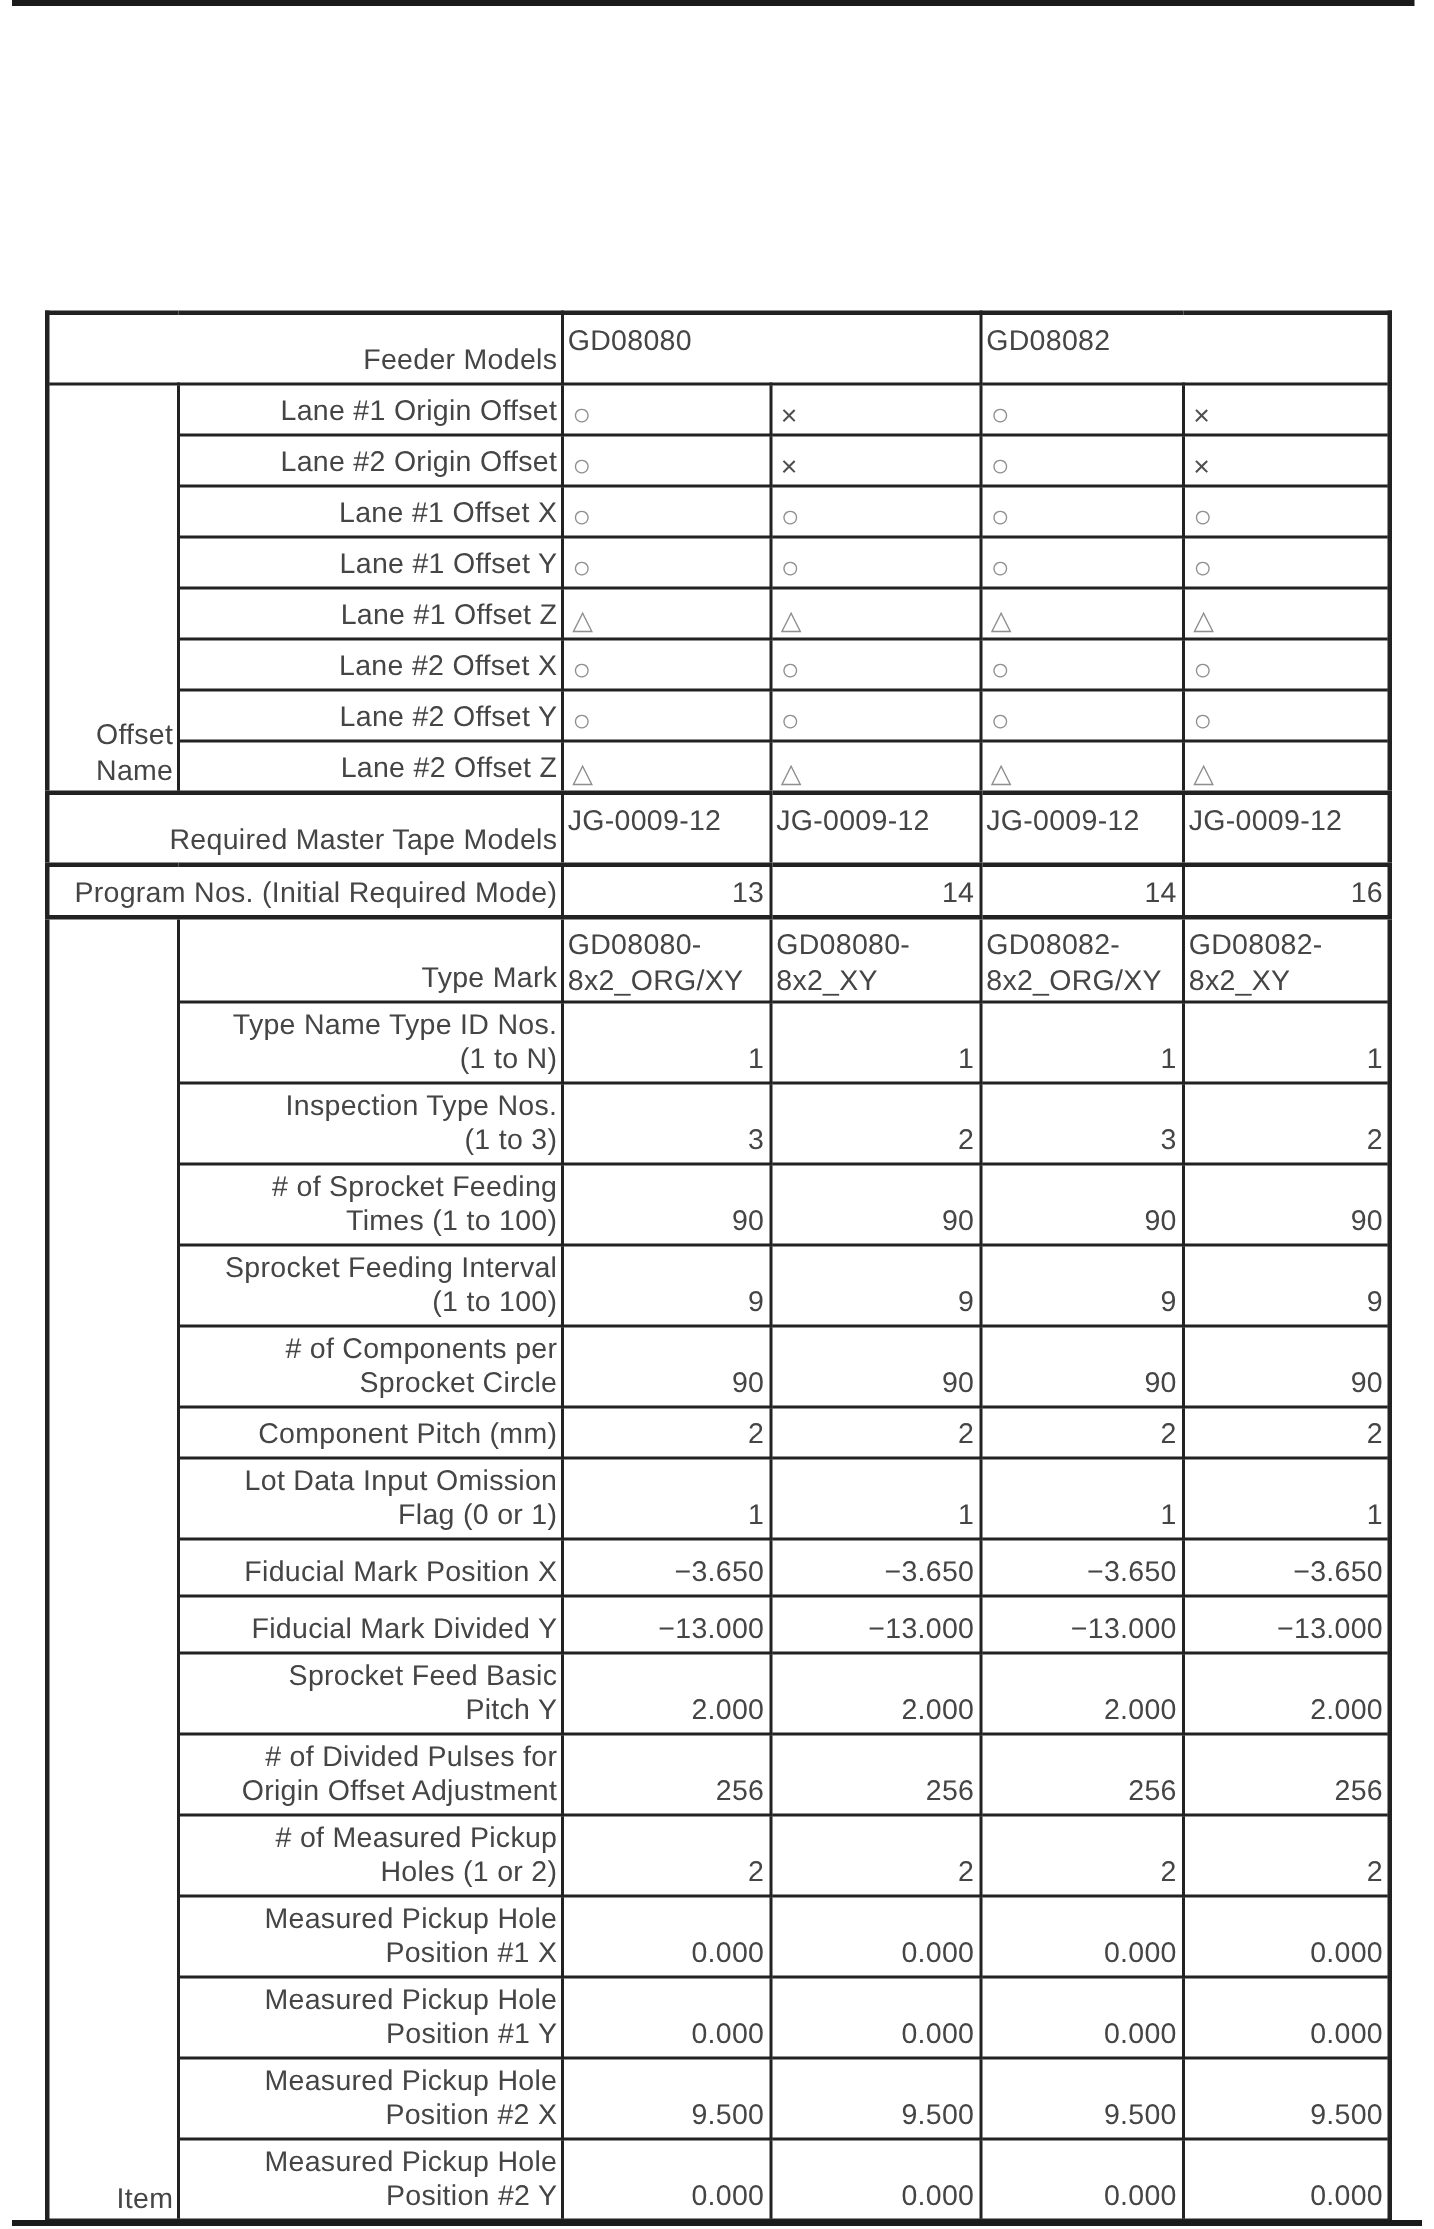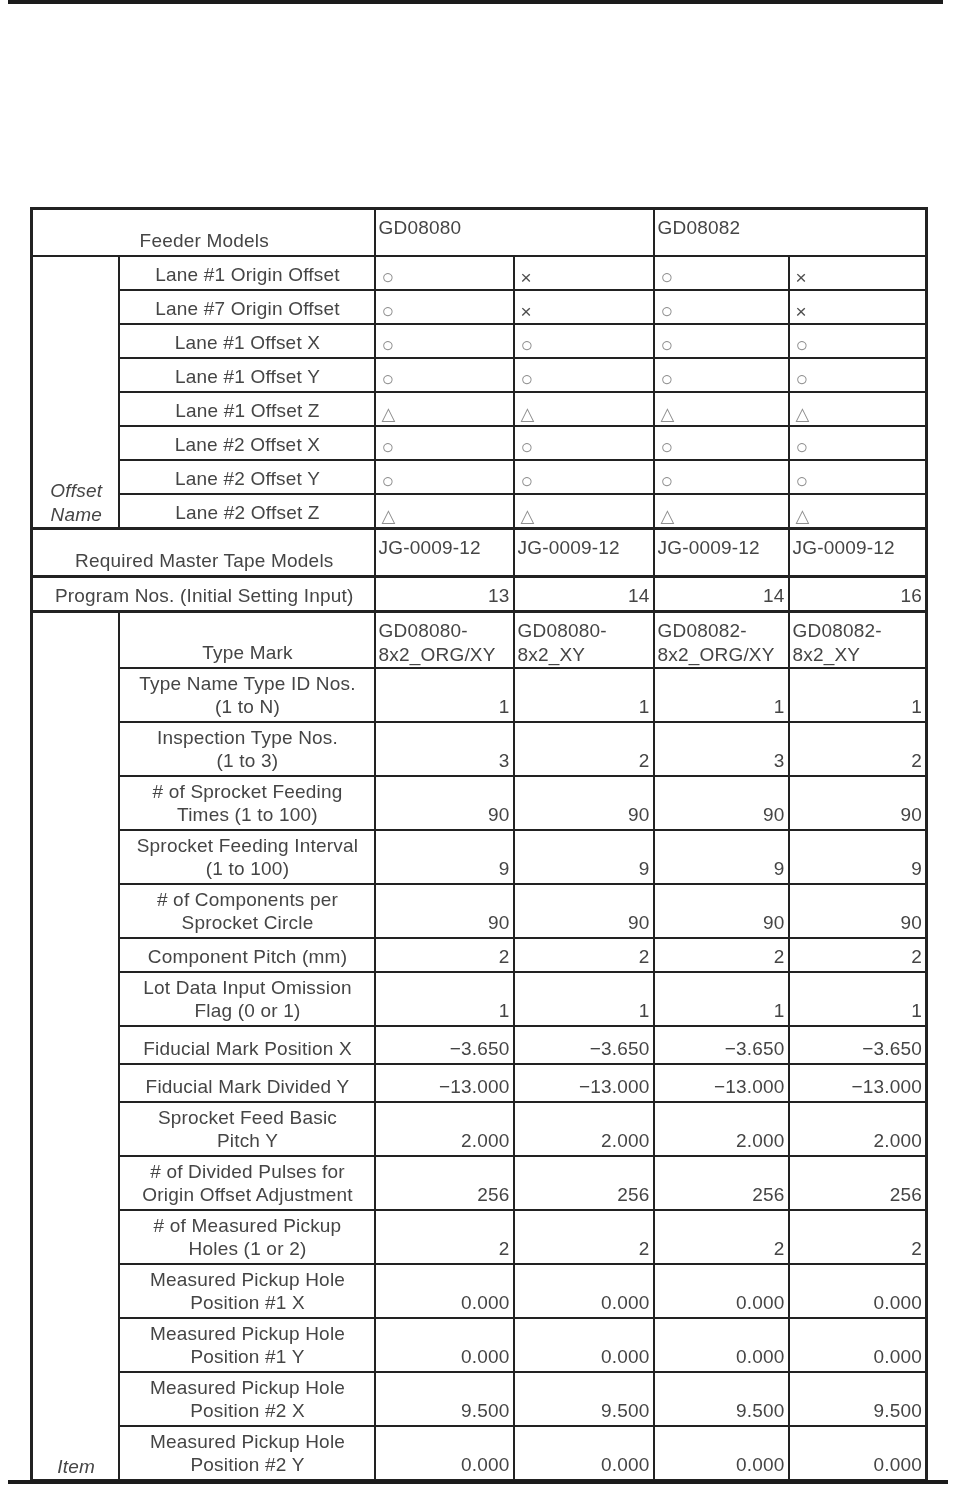--- a/index.html
+++ b/index.html
@@ -27,26 +27,26 @@
   tr.sec td{border-top-width:3px;}
 
   
   tr.rh1 td{height:29px;}
   tr.rh2 td{height:49px;}
   tr.rhm td{height:33px;}
   tr.rht td{height:51px;}
 
   
   td.lbl{
-    text-align:center;padding:0 2px 3px 4px;
+    text-align:right;padding:0 2px 3px 4px;
     white-space:pre-line;line-height:23px;
   }
   td.grp{
-    vertical-align:top;text-align:center;
-    padding:2px 2px 0 4px;white-space:pre-line;line-height:24px;font-style:italic;
+    vertical-align:top;text-align:right;
+    padding:2px 2px 0 4px;white-space:pre-line;line-height:24px;
   }
   td.num{
     text-align:right;padding:0 3px 3px 0;line-height:22px;
   }
   td.txt{
     text-align:left;padding:0 2px 16px 3px;line-height:22px;
   }
   td.model{
     vertical-align:top;text-align:left;
     padding:2px 1px 0 3px;white-space:pre-line;line-height:24px;margin-left:44px;
@@ -81,21 +81,21 @@
   <tr class="rh1">
     <td class="grp" rowspan="8">Offset
 Name</td>
     <td class="lbl">Lane #1 Origin Offset</td>
     <td class="symc"><span class="sym">○</span></td>
     <td class="symc"><span class="sym x">×</span></td>
     <td class="symc"><span class="sym">○</span></td>
     <td class="symc"><span class="sym x">×</span></td>
   </tr>
   <tr class="rh1">
-    <td class="lbl">Lane #7 Origin Offset</td>
+    <td class="lbl">Lane #2 Origin Offset</td>
     <td class="symc"><span class="sym">○</span></td>
     <td class="symc"><span class="sym x">×</span></td>
     <td class="symc"><span class="sym">○</span></td>
     <td class="symc"><span class="sym x">×</span></td>
   </tr>
   <tr class="rh1">
     <td class="lbl">Lane #1 Offset X</td>
     <td class="symc"><span class="sym">○</span></td>
     <td class="symc"><span class="sym">○</span></td>
     <td class="symc"><span class="sym">○</span></td>
@@ -139,21 +139,21 @@
 
   <tr class="rh1 sec">
     <td class="lbl" colspan="2">Required Master Tape Models</td>
     <td class="txt">JG-0009-12</td>
     <td class="txt">JG-0009-12</td>
     <td class="txt">JG-0009-12</td>
     <td class="txt">JG-0009-12</td>
   </tr>
 
   <tr class="rh1 sec">
-    <td class="lbl" colspan="2">Program Nos. (Initial Setting Input)</td>
+    <td class="lbl" colspan="2">Program Nos. (Initial Required Mode)</td>
     <td class="num">13</td>
     <td class="num">14</td>
     <td class="num">14</td>
     <td class="num">16</td>
   </tr>
 
   <tr class="rht sec">
     <td class="grp" rowspan="17">Item</td>
     <td class="lbl">Type Mark</td>
     <td class="model">GD08080-

